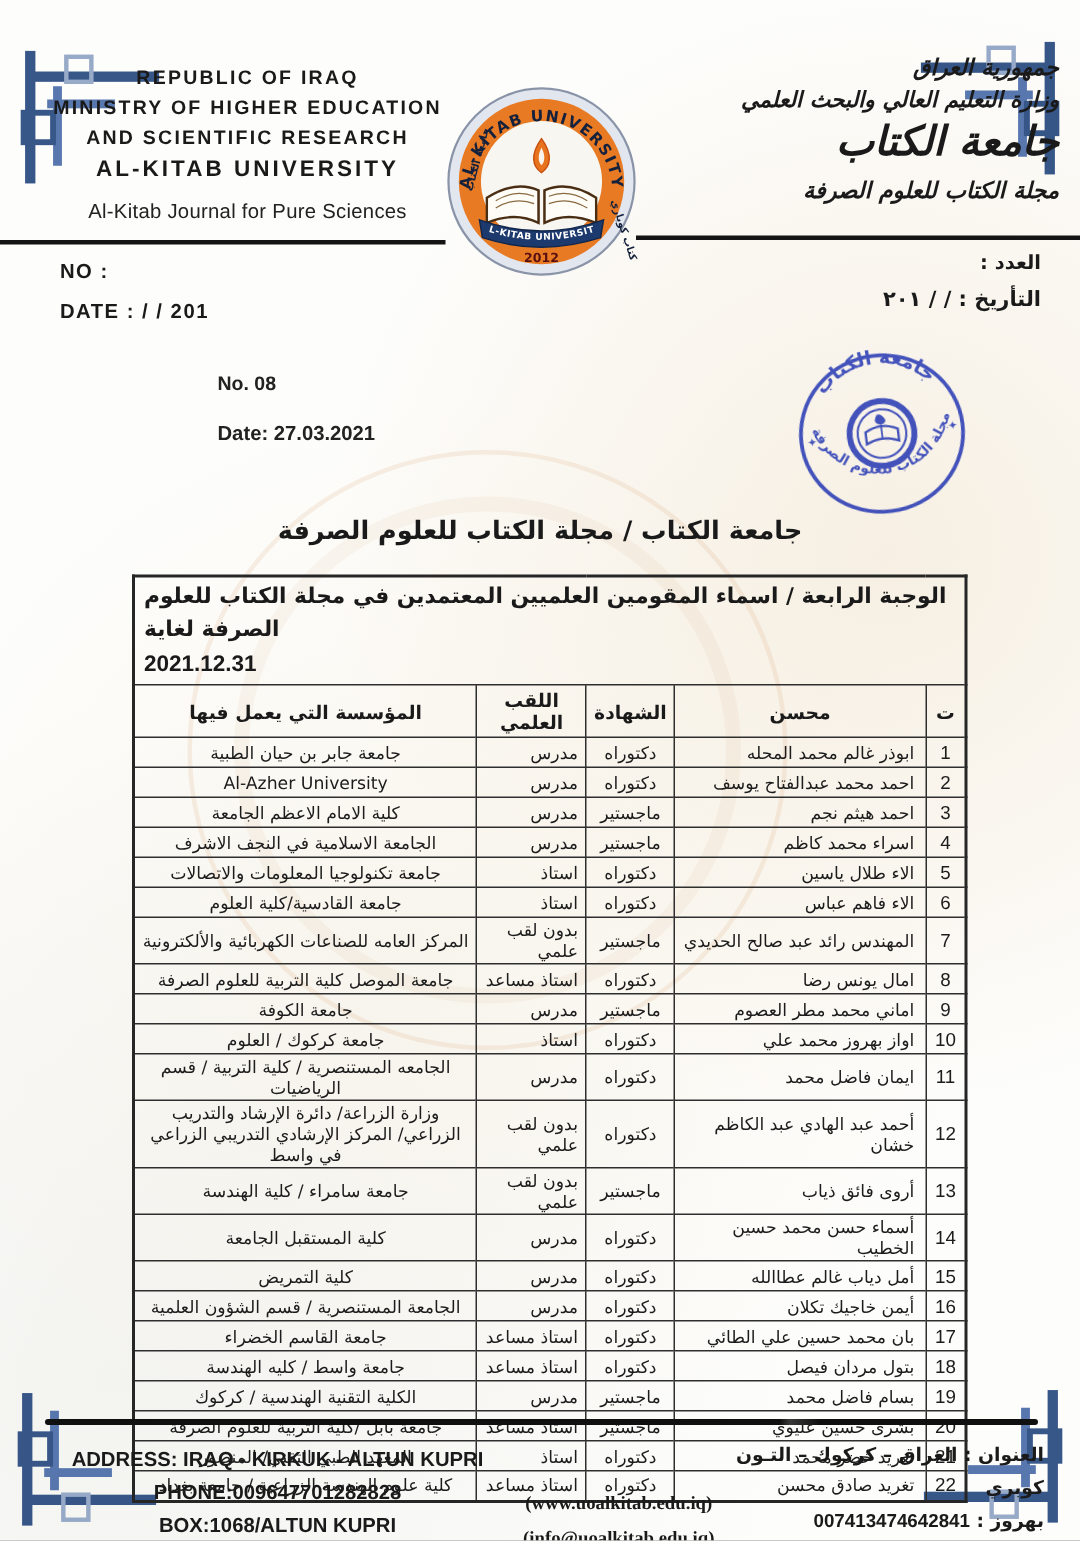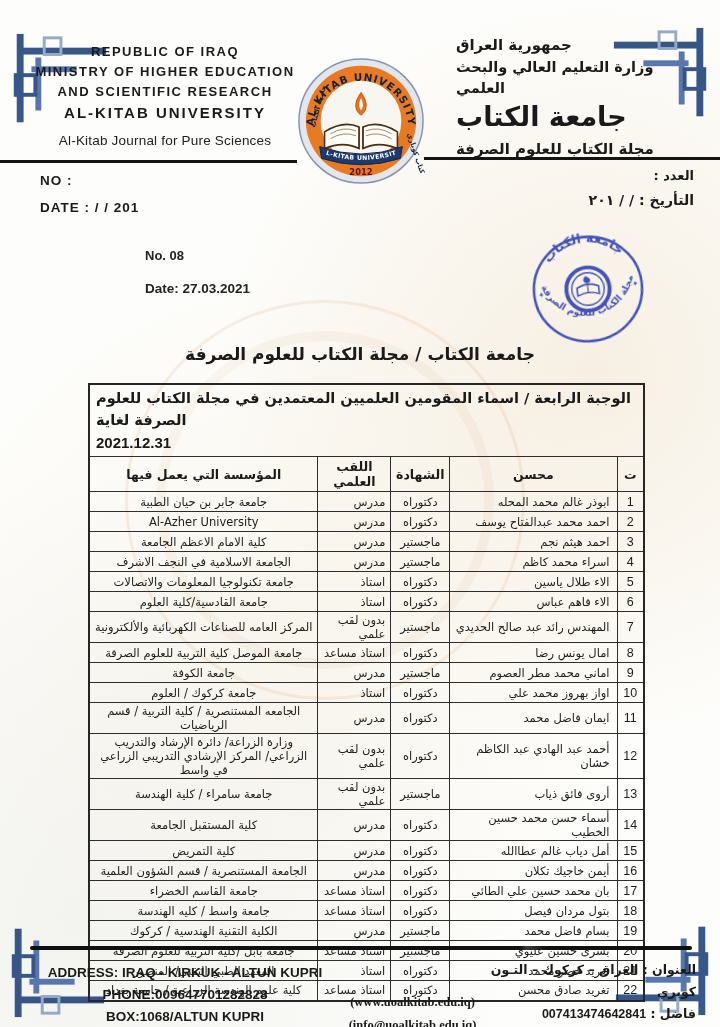--- a/index.html
+++ b/index.html
@@ -24,21 +24,21 @@
   .header-en { position:absolute; left:32px; top:42px; width:266px; text-align:center;
     font-family:"Liberation Sans", sans-serif; font-weight:bold; }
   .header-en .l1 { font-size:13px; letter-spacing:1.5px; line-height:1.55; }
   .header-en .l4 { font-size:15px; letter-spacing:2px; margin-top:2px; }
   .header-en .journal { font-weight:normal; font-size:13.5px; letter-spacing:.2px;
     margin-top:12px; color:#222; }
   .rule { position:absolute; height:3px; background:#141414; }
   .rule.left  { left:0; top:160px; width:297px; }
   .rule.right { right:0; top:157px; width:296px; }
 
-  .header-ar { position:absolute; right:14px; top:34px; width:250px; text-align:left; direction:rtl; }
+  .header-ar { position:absolute; right:14px; top:34px; width:250px; text-align:right; direction:rtl;font-style:italic; }
   .header-ar .a1 { font-size:15px; font-weight:bold; line-height:1.5; }
   .header-ar .a2 { font-size:14.5px; font-weight:bold; line-height:1.5; }
   .header-ar .a3 { font-size:27px; font-weight:bold; line-height:1.25; letter-spacing:1px; }
   .header-ar .a4 { font-size:15px; font-weight:bold; margin-top:6px; }
 
   .logo { position:absolute; left:297px; top:57px; width:128px; height:128px; }
 
   
   .ref-no   { position:absolute; left:40px; top:173px; font-family:"Liberation Sans",sans-serif; font-weight:bold; font-size:13.5px; letter-spacing:1px; }
   .ref-date { position:absolute; left:40px; top:200px; font-family:"Liberation Sans",sans-serif; font-weight:bold; font-size:13.5px; letter-spacing:1px; }
@@ -391,17 +391,17 @@
     <div>ADDRESS: IRAQ  -  KIRKUK  -  ALTUN  KUPRI</div>
     <div>PHONE:009647701282828</div>
     <div>BOX:1068/ALTUN  KUPRI</div>
   </div>
   <div class="f-mid">
     <div>(www.uoalkitab.edu.iq)</div>
     <div>(info@uoalkitab.edu.iq)</div>
   </div>
   <div class="f-ar">
     <div>العنوان : العراق – كركوك – التـون كوبري</div>
-    <div><span>فاضل : </span><span class="num">007413474642841</span></div>
+    <div><span>بهروز : </span><span class="num">007413474642841</span></div>
     <div>ص . ب : 1068 التون كوبري</div>
   </div>
 
 </div>
 
 </body></html>

